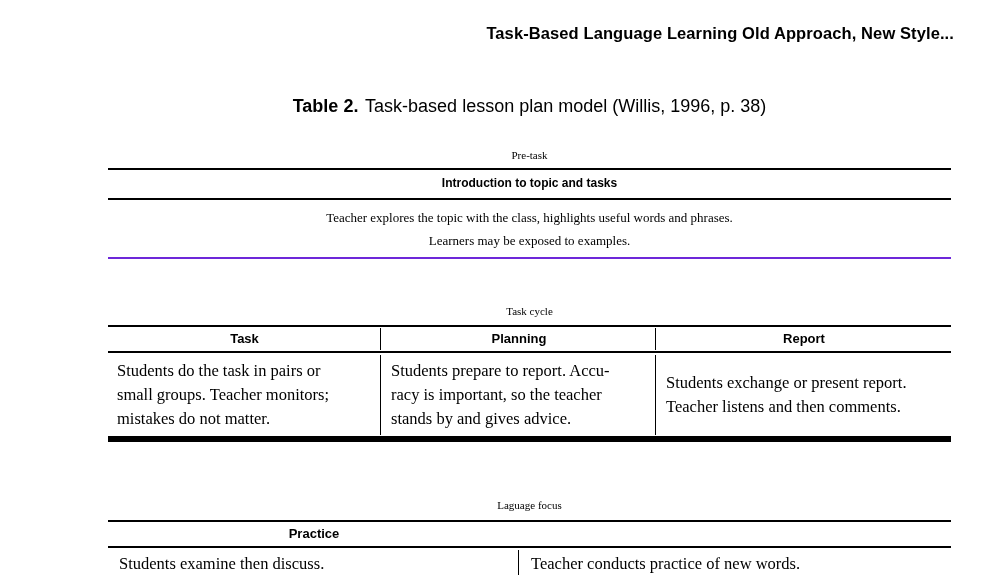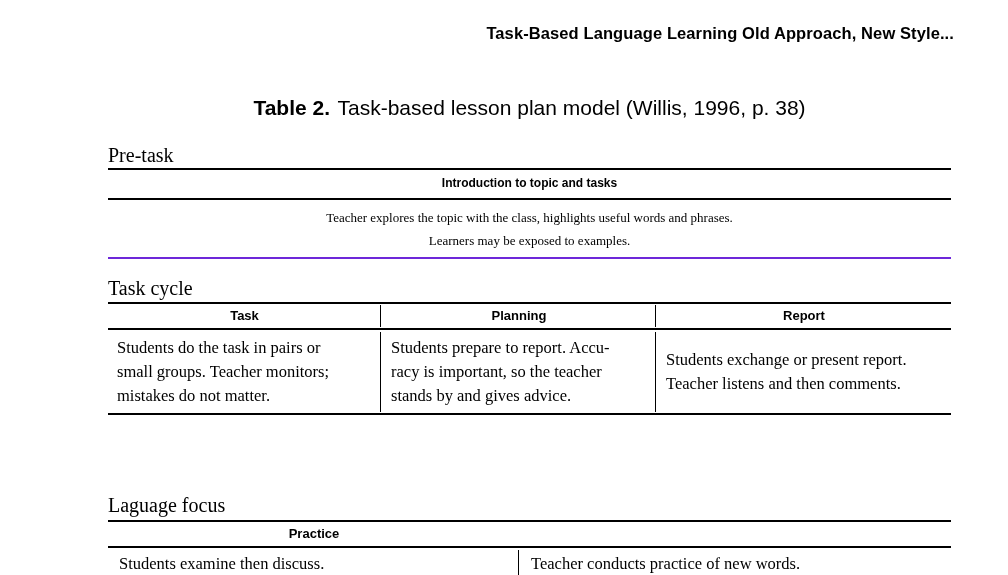--- a/index.html
+++ b/index.html
@@ -23,33 +23,34 @@
     letter-spacing: 0.1px;
     white-space: nowrap;
   }
   .caption {
     position: absolute;
     top: 92px;
     left: 103px;
     width: 845px;
     text-align: center;
     font-family: "Liberation Sans", sans-serif;
-    font-size: 21px;
+    font-size: 18px;
   }
   .caption .cap-label { font-weight: 700; }
   .caption .cap-text  { font-weight: 400; }
 
   .tbl {
     position: absolute;
     left: 103px;
     width: 845px;
   }
   .tbl-title {
+    text-align: center;
     font-family: "Liberation Serif", serif;
-    font-size: 20px;
+    font-size: 11px;
   }
 
   
   .sec1 { top: 138px; }
   .sec1 .tbl-title { line-height: 24px; }
   .sec1-head {
     border-top: 2px solid #000;
     padding: 6px 0 7px 0;
     text-align: center;
     font-family: "Liberation Sans", sans-serif;
@@ -60,33 +61,33 @@
     border-top: 2px solid #000;
     border-bottom: 2px solid #6d28d9;
     padding: 6px 0 5px 0;
     text-align: center;
     font-size: 13px;
     line-height: 23px;
     white-space: pre-line;
   }
 
   
-  .sec2 { top: 270px; }
+  .sec2 { top: 293px; }
   .sec2 .tbl-title { line-height: 26px; }
   .grid3 { display: grid; grid-template-columns: 274px 275px 1fr; }
   .sec2-headrow { border-top: 2px solid #000; border-bottom: 2px solid #000; }
   .hcell {
     text-align: center;
     font-family: "Liberation Sans", sans-serif;
     font-weight: 700;
     font-size: 13px;
     padding: 3px 0 4px 0;
   }
   .vline { border-right: 1px solid #000; }
-  .sec2-bodyrow { border-bottom: 2px solid #000000; }
+  .sec2-bodyrow { border-bottom: 6px solid #000000; }
   .bcell {
     font-size: 16.5px;
     line-height: 24px;
     padding: 4px 8px 4px 8px;
     white-space: pre-line;
   }
   .bcell.center-v {
     display: flex;
     align-items: center;
   }

